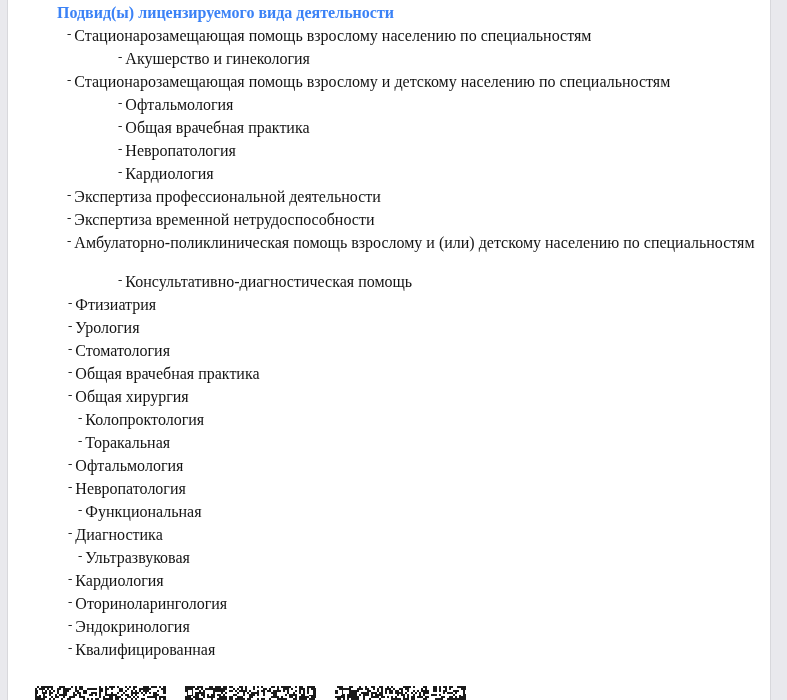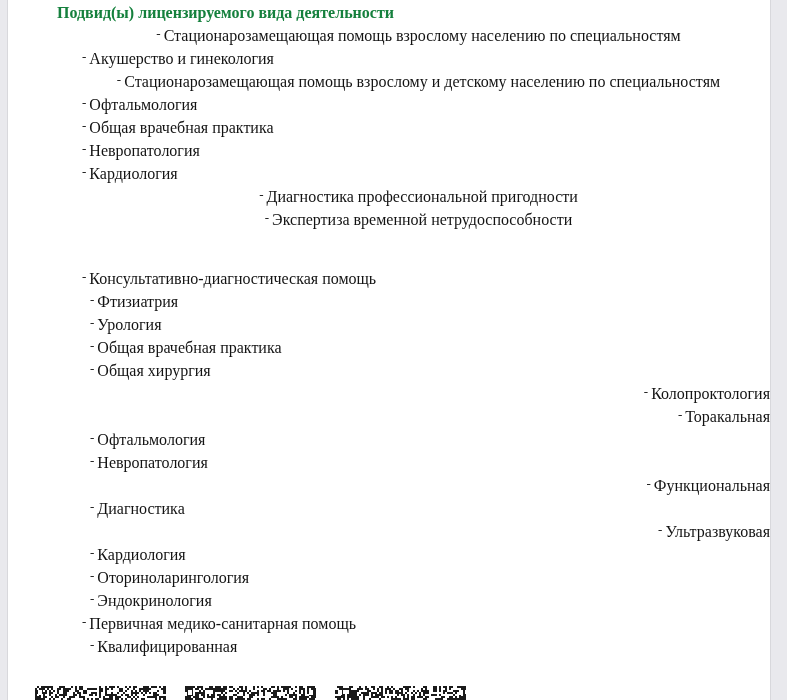--- a/index.html
+++ b/index.html
@@ -26,36 +26,36 @@
     border-right: 1px solid #d8d8dc;
     padding-top: 3px;
     overflow: hidden;
   }
   .doc-title {
     margin: 0;
     padding-left: 49px;
     font-size: 16px;
     line-height: 19px;
     font-weight: bold;
-    color: #15803d;
+    color: #3b82f6;
     white-space: nowrap;
   }
   .list {
     margin-top: 3px;
   }
   .row {
     line-height: 22px;
     font-size: 16px;
     white-space: nowrap;
   }
-  .lvl-1 { padding-left: 59px; text-align: center; }
-  .lvl-2 { padding-left: 74px; }
-  .lvl-3 { padding-left: 82px; }
-  .lvl-4 { padding-left: 70px; text-align: right; }
-  .gap   { margin-top: 36px; }
+  .lvl-1 { padding-left: 59px; }
+  .lvl-2 { padding-left: 110px; }
+  .lvl-3 { padding-left: 60px; }
+  .lvl-4 { padding-left: 70px; }
+  .gap   { margin-top: 16px; }
   .dash {
     display: inline-block;
     font-size: 13px;
     transform: translateY(-3px);
     margin-right: 3px;
   }
   .barcode {
     position: absolute;
     top: 686px;
     width: 131px;
@@ -74,38 +74,39 @@
   <h1 class="doc-title">Подвид(ы) лицензируемого вида деятельности</h1>
 
   <div class="list">
       <div class="row lvl-1"><span class="dash">-</span><span class="label">Стационарозамещающая помощь взрослому населению по специальностям</span></div>
       <div class="row lvl-2"><span class="dash">-</span><span class="label">Акушерство и гинекология</span></div>
       <div class="row lvl-1"><span class="dash">-</span><span class="label">Стационарозамещающая помощь взрослому и детскому населению по специальностям</span></div>
       <div class="row lvl-2"><span class="dash">-</span><span class="label">Офтальмология</span></div>
       <div class="row lvl-2"><span class="dash">-</span><span class="label">Общая врачебная практика</span></div>
       <div class="row lvl-2"><span class="dash">-</span><span class="label">Невропатология</span></div>
       <div class="row lvl-2"><span class="dash">-</span><span class="label">Кардиология</span></div>
-      <div class="row lvl-1"><span class="dash">-</span><span class="label">Диагностика профессиональной пригодности</span></div>
+      <div class="row lvl-1"><span class="dash">-</span><span class="label">Экспертиза профессиональной деятельности</span></div>
       <div class="row lvl-1"><span class="dash">-</span><span class="label">Экспертиза временной нетрудоспособности</span></div>
+      <div class="row lvl-1"><span class="dash">-</span><span class="label">Амбулаторно-поликлиническая помощь взрослому и (или) детскому населению по специальностям</span></div>
       <div class="row lvl-2 gap"><span class="dash">-</span><span class="label">Консультативно-диагностическая помощь</span></div>
       <div class="row lvl-3"><span class="dash">-</span><span class="label">Фтизиатрия</span></div>
       <div class="row lvl-3"><span class="dash">-</span><span class="label">Урология</span></div>
+      <div class="row lvl-3"><span class="dash">-</span><span class="label">Стоматология</span></div>
       <div class="row lvl-3"><span class="dash">-</span><span class="label">Общая врачебная практика</span></div>
       <div class="row lvl-3"><span class="dash">-</span><span class="label">Общая хирургия</span></div>
       <div class="row lvl-4"><span class="dash">-</span><span class="label">Колопроктология</span></div>
       <div class="row lvl-4"><span class="dash">-</span><span class="label">Торакальная</span></div>
       <div class="row lvl-3"><span class="dash">-</span><span class="label">Офтальмология</span></div>
       <div class="row lvl-3"><span class="dash">-</span><span class="label">Невропатология</span></div>
       <div class="row lvl-4"><span class="dash">-</span><span class="label">Функциональная</span></div>
       <div class="row lvl-3"><span class="dash">-</span><span class="label">Диагностика</span></div>
       <div class="row lvl-4"><span class="dash">-</span><span class="label">Ультразвуковая</span></div>
       <div class="row lvl-3"><span class="dash">-</span><span class="label">Кардиология</span></div>
       <div class="row lvl-3"><span class="dash">-</span><span class="label">Оториноларингология</span></div>
       <div class="row lvl-3"><span class="dash">-</span><span class="label">Эндокринология</span></div>
-      <div class="row lvl-2"><span class="dash">-</span><span class="label">Первичная медико-санитарная помощь</span></div>
       <div class="row lvl-3"><span class="dash">-</span><span class="label">Квалифицированная</span></div>
     </div>
 
   <div class="barcode bc-1">
       <svg xmlns="http://www.w3.org/2000/svg" width="131" height="14" shape-rendering="crispEdges">
         <rect width="131" height="14" fill="#fff"></rect>
         <rect x="0" y="2" width="2" height="2" fill="#1b1b1b"></rect>
         <rect x="0" y="4" width="2" height="2" fill="#1b1b1b"></rect>
         <rect x="0" y="6" width="2" height="2" fill="#1b1b1b"></rect>
         <rect x="0" y="8" width="2" height="2" fill="#1b1b1b"></rect>

